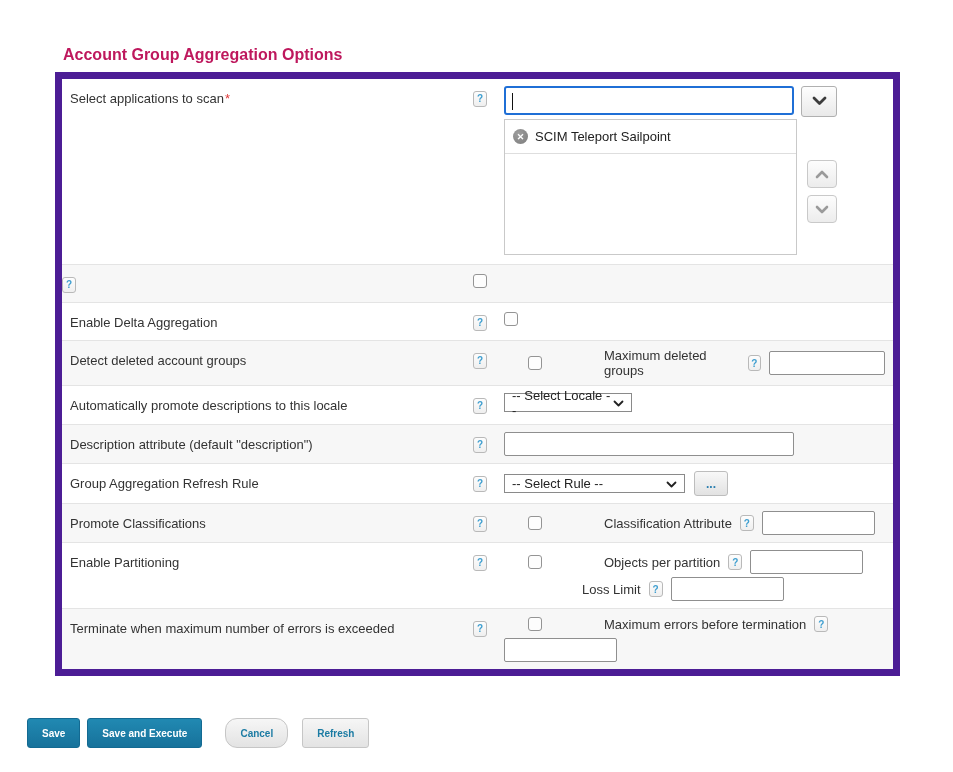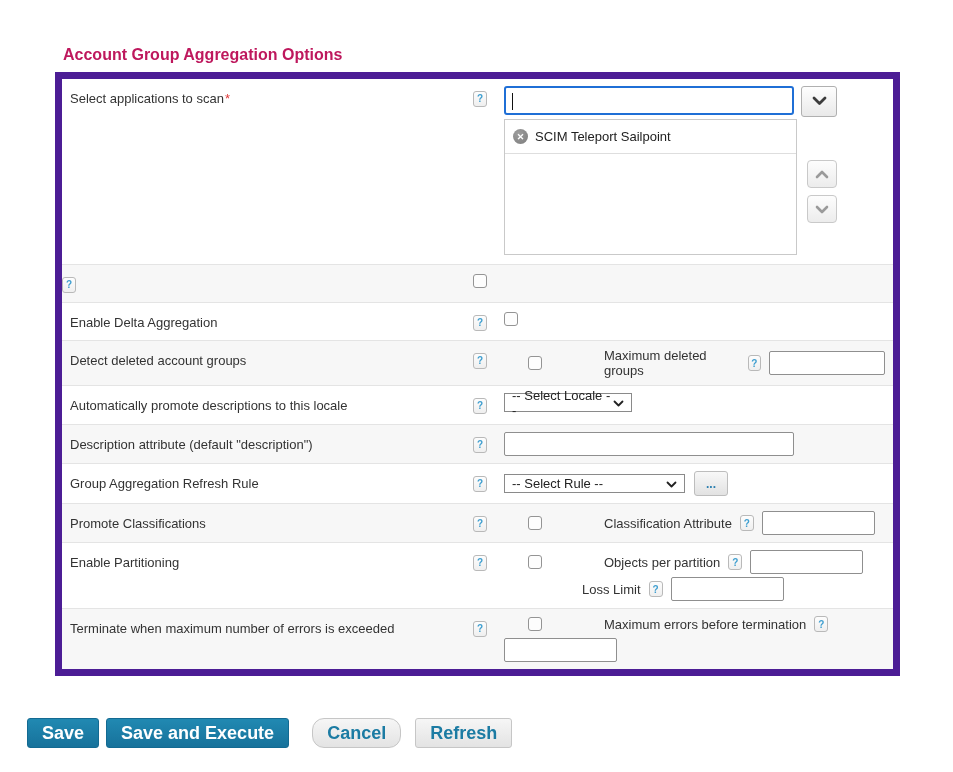--- a/index.html
+++ b/index.html
@@ -63,21 +63,21 @@
   .browse-btn { margin-left:9px; width:34px; height:25px; border:1px solid #bdbdbd; border-radius:3px;
     background:linear-gradient(#f8f8f8,#e2e2e2); color:#2a7fb0; font-weight:bold; font-size:12px;
     display:inline-flex; align-items:center; justify-content:center; cursor:pointer; }
 
   .sp54 { margin-left:54px; }
   .gap8 { display:flex; align-items:center; gap:8px;padding-left:24px; }
   .mt6 { margin-top:6px; }
   .mt3 { margin-top:3px; }
 
   .btn-bar { position:absolute; left:27px; top:718px; display:flex; align-items:center; }
-  .btn { height:30px; border-radius:3px; font-size:18px; font-weight:bold; font-family:inherit;
+  .btn { height:30px; border-radius:3px; font-size:10px; font-weight:bold; font-family:inherit;
     display:inline-flex; align-items:center; justify-content:center; padding:0 14px; cursor:pointer; }
   .btn-primary { background:linear-gradient(#2189b2,#17729b); border:1px solid #136a92; color:#fff; margin-right:7px; }
   .btn-secondary { background:linear-gradient(#f6f6f6,#e3e3e3); border:1px solid #c6c6c6; color:#1b7ba3; }
   .ml12 { margin-left:16px;border-radius:12px; } .ml14 { margin-left:14px; }
 </style>
 </head>
 <body>
 
 <div class="page">
 

